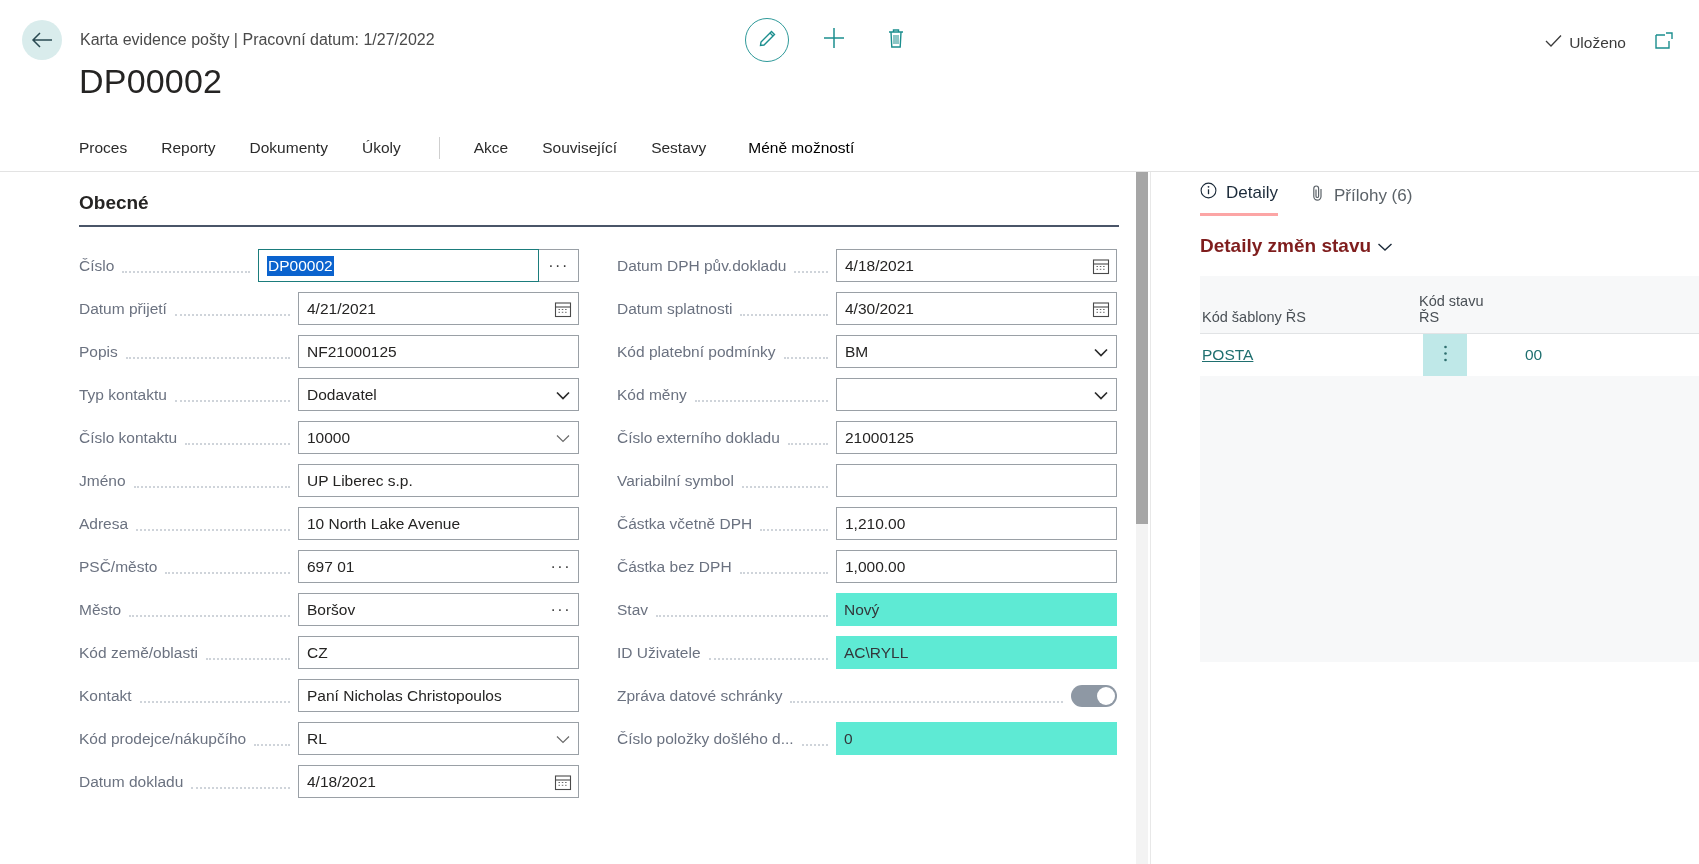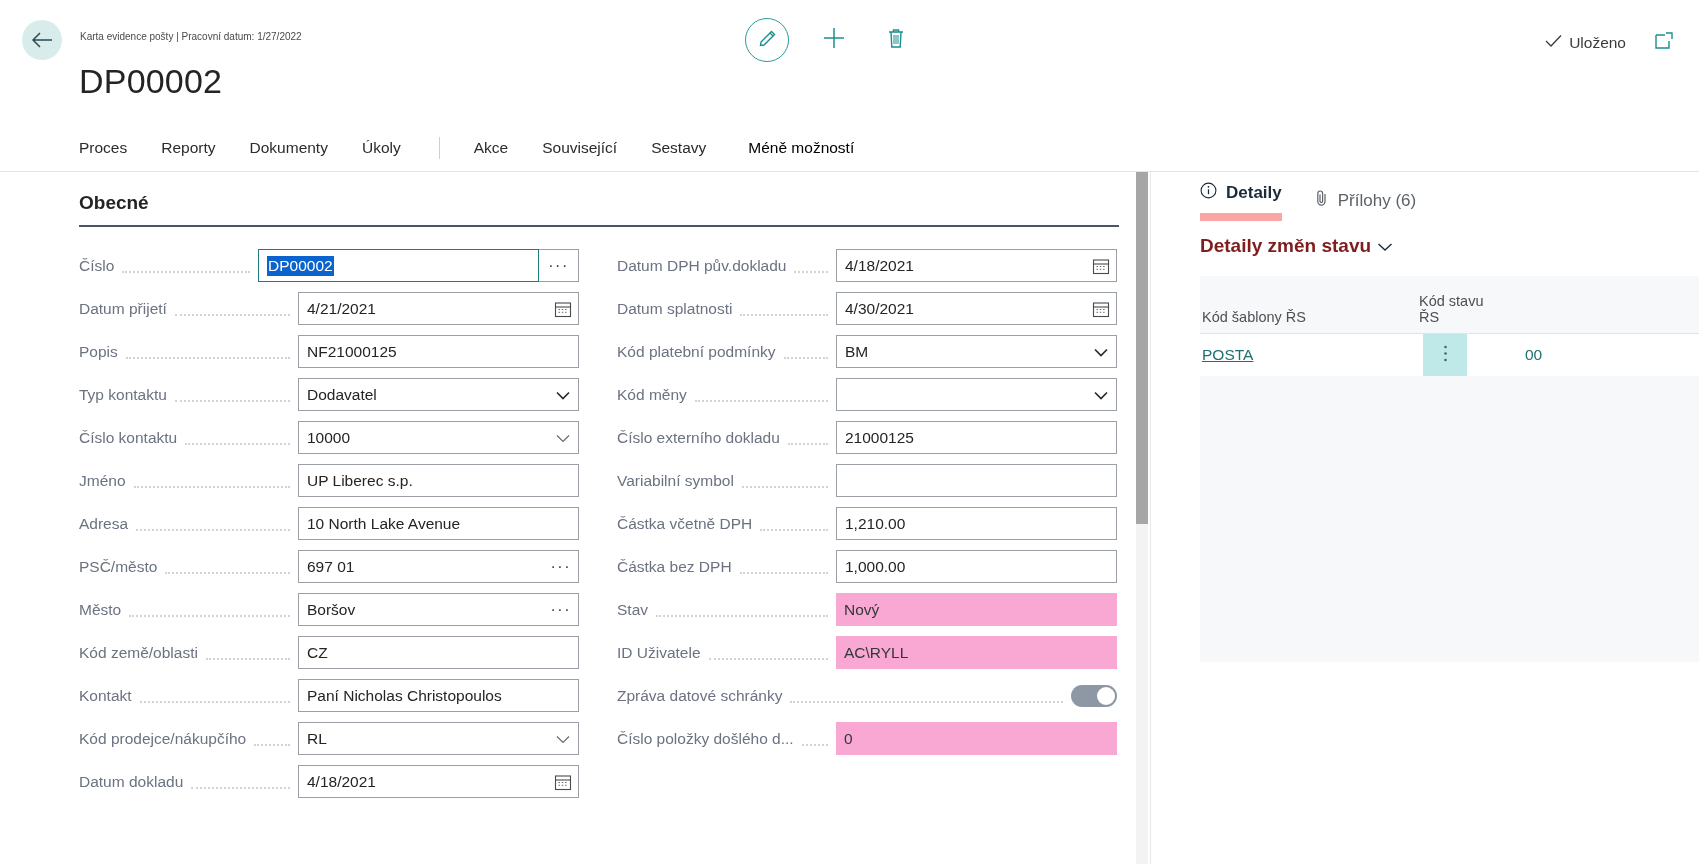--- a/index.html
+++ b/index.html
@@ -21,21 +21,21 @@
     position: absolute; left: 22px; top: 20px;
     width: 40px; height: 40px; border-radius: 50%;
     background: #d9ecec;
     display: flex; align-items: center; justify-content: center;
     cursor: pointer;
   }
   .back-btn svg { display:block; }
 
   .breadcrumb {
     position: absolute; left: 80px; top: 31px;
-    font-size: 10px; color: #4a4a4a; white-space: nowrap;
+    font-size: 16px; color: #4a4a4a; white-space: nowrap;
   }
 
   .page-title {
     position: absolute; left: 79px; top: 62px;
     font-size: 34px; font-weight: 400; color: #252423;
     letter-spacing: 0.2px;
   }
 
   .center-actions {
     position: absolute; left: 745px; top: 18px;
@@ -124,21 +124,21 @@
     height: 33px;
     border: 1px solid #9aa0a6;
     background: #fff;
     display: flex; align-items: center;
     padding: 0 8px;
     font-size: 15.5px; color: #252423;
     position: relative;
     cursor: text;
   }
   .inp.focused { border: 1.6px solid #1b7c7c; }
-  .inp.readonly { border: none; background: #f9a8d4; color: #33373b; cursor: default; }
+  .inp.readonly { border: none; background: #5eead4; color: #33373b; cursor: default; }
   .inp.num { }
 
   .sel {
     height: 33px;
     border: 1px solid #9aa0a6;
     background: #fff;
     display: flex; align-items: center; justify-content: space-between;
     padding: 0 8px 0 8px;
     font-size: 15.5px; color: #252423;
     cursor: pointer;
@@ -196,21 +196,21 @@
   }
   .fb-tabs {
     position: absolute; left: 49px; top: 10px;
     display: flex; align-items: flex-end; gap: 32px;
   }
   .fb-tab {
     display: flex; align-items: center; gap: 9px;
     font-size: 17px; color: #5b6268;
     padding-bottom: 9px; cursor: pointer;
   }
-  .fb-tab.active { color: #1c2b3a; font-weight: 700; border-bottom: 8px solid #fca5a5; }
+  .fb-tab.active { color: #1c2b3a; font-weight: 400; border-bottom: 3px solid #fca5a5; }
 
   .fb-group {
     position: absolute; left: 49px; top: 63px;
     display: flex; align-items: center; gap: 6px;
     font-size: 19px; font-weight: 700; color: #7f1d1d;
     cursor: pointer;
   }
 
   .fb-table {
     position: absolute; left: 49px; top: 104px;

